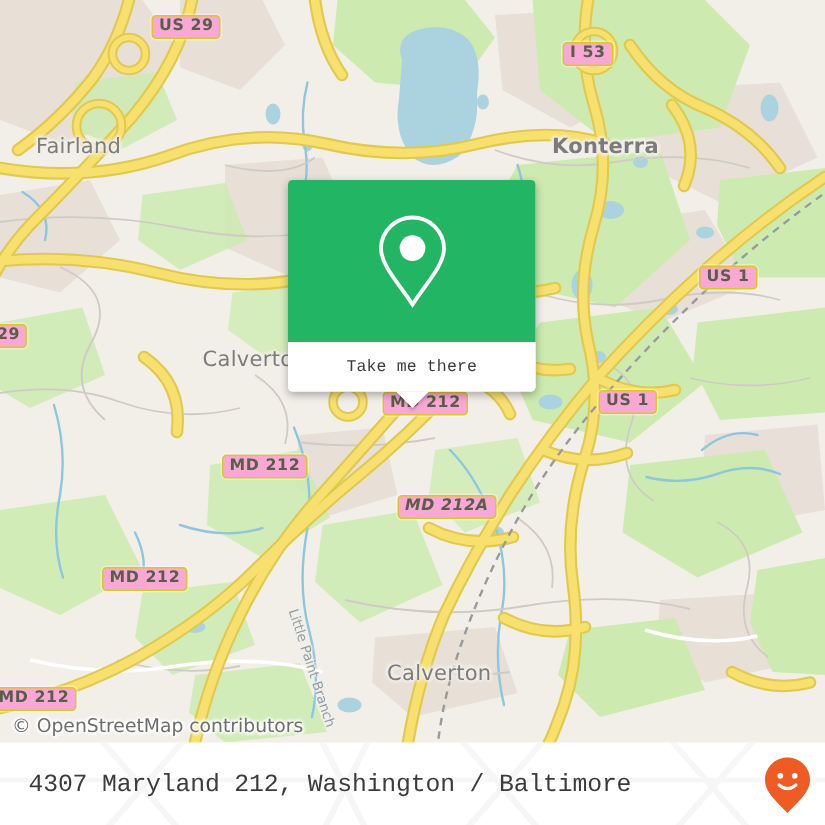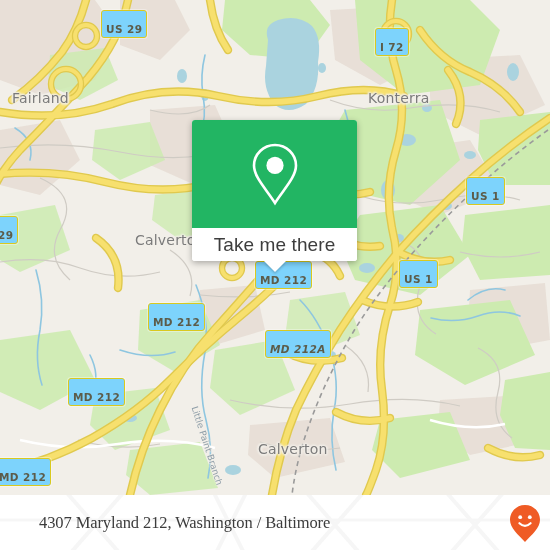--- a/index.html
+++ b/index.html
@@ -48,28 +48,28 @@
     color: #8f9ea8;
     font-size: 9px;
     font-family: "DejaVu Sans", sans-serif;
     white-space: nowrap;
     transform-origin: 0 0;
     text-shadow: 1px 0 1px #f2efe9, -1px 0 1px #f2efe9, 0 1px 1px #f2efe9, 0 -1px 1px #f2efe9;
   }
 
   .shield {
     position: absolute;
-    background: #7dd3fc;
+    background: #f9a8d4;
     border: 1.5px solid #d9c91f;
     border-radius: 3px;
     color: #5c5c4a;
     font-size: 10.5px;
     font-weight: bold;
     font-family: "DejaVu Sans", sans-serif;
-    padding: 13px 4px 2px 4px;
+    padding: 1px 4px 2px 4px;
     line-height: 11px;
     letter-spacing: .4px;
     white-space: nowrap;
     box-shadow: 0 0 0 1px rgba(255,255,255,.35);
   }
 
   #osm-attrib {
     position: absolute;
     left: 8px;
     bottom: 4px;
@@ -106,22 +106,22 @@
     height: 33px;
     background: #ffffff;
     border-radius: 0 0 3px 3px;
     display: flex;
     align-items: center;
     justify-content: center;
     cursor: pointer;
   }
   #popup-action-label {
     color: #3d3d3d;
-    font-size: 19px;
-    font-family: Liberation Sans, sans-serif;
+    font-size: 11px;
+    font-family: Liberation Mono, monospace;
     letter-spacing: .1px;
   }
   #popup-tail {
     position: absolute;
     left: 50%;
     margin-left: -11px;
     bottom: -11px;
     width: 0; height: 0;
     border-left: 11px solid transparent;
     border-right: 11px solid transparent;
@@ -146,24 +146,23 @@
   }
   #address {
     position: absolute;
     left: 19px;
     top: 0;
     height: 55px;
     display: flex;
     align-items: center;
     color: #3c3c3c;
     font-size: 16.5px;
-    font-family: Liberation Serif, serif;
+    font-family: Liberation Mono, monospace;
     letter-spacing: -.1px;
     white-space: nowrap;
-    margin-left: 20px;
   }
   #brand {
     position: absolute;
     right: 8px;
     top: 0;
     height: 55px;
     display: flex;
     align-items: center;
     gap: 1px;
   }
@@ -347,38 +346,39 @@
           <circle cx="270" cy="250" r="13"></circle>
           <circle cx="232" cy="268" r="10"></circle>
         </g>
 
         <g stroke="#9a9a9a" fill="none" stroke-width="1.6" stroke-dasharray="5 4">
           <path d="M548,130 Q506,160 468,196 Q428,234 398,270 Q366,308 344,348 Q322,388 308,428 Q296,462 292,495"></path>
         </g>
       </g>
     </svg>
 
-    <div class="maplabel" style="left:12px;  top:90px;">Fairland</div>
-    <div class="maplabel" style="left:368px; top:90px;">Konterra</div>
+    <div class="maplabel" style="left:24px;  top:90px;">Fairland</div>
+    <div class="maplabel" style="left:368px; top:90px;font-weight:bold;">Konterra</div>
     <div class="maplabel" style="left:135px; top:232px;">Calverton</div>
     <div class="maplabel" style="left:258px; top:441px;">Calverton</div>
 
     <div class="streamlabel" style="left:199px; top:405px; transform:rotate(72deg);">Little Paint Branch</div>
 
     <div class="shield" style="left:101px; top:10px;">US 29</div>
-    <div class="shield" style="left:375px; top:28px;">I 72</div>
+    <div class="shield" style="left:375px; top:28px;">I 53</div>
     <div class="shield" style="left:466px; top:177px;">US 1</div>
     <div class="shield" style="left:399px; top:260px;">US 1</div>
     <div class="shield" style="left:255px; top:261px;">MD 212</div>
     <div class="shield" style="left:148px; top:303px;">MD 212</div>
     <div class="shield" style="left:265px; top:330px;font-style:italic;">MD 212A</div>
     <div class="shield" style="left:68px;  top:378px;">MD 212</div>
     <div class="shield" style="left:-6px;  top:458px;">MD 212</div>
     <div class="shield" style="left:-7px;  top:216px;">29</div>
 
+    <div id="osm-attrib">© OpenStreetMap contributors</div>
 
     <div id="popup">
       <div id="popup-green">
         <svg width="54" height="66" viewBox="0 0 54 66">
           <path d="M27 4 C15.5 4 6 13.2 6 24.6 C6 36 18 48 27 62 C36 48 48 36 48 24.6 C48 13.2 38.5 4 27 4 Z" fill="none" stroke="#ffffff" stroke-width="2.6"></path>
           <circle cx="27" cy="24.4" r="8.6" fill="#ffffff"></circle>
         </svg>
       </div>
       <div id="popup-action">
         <span id="popup-action-label">Take me there</span>

